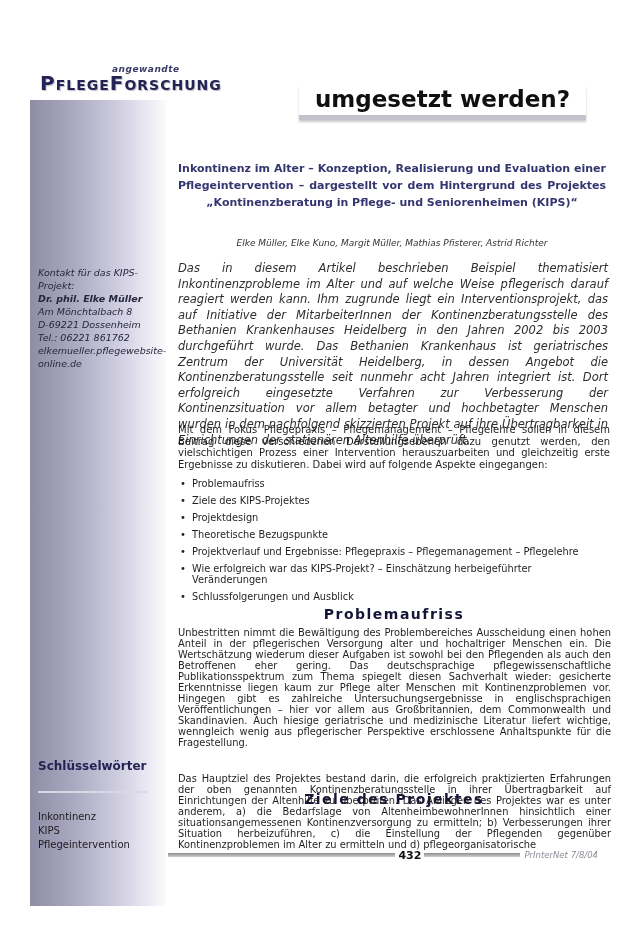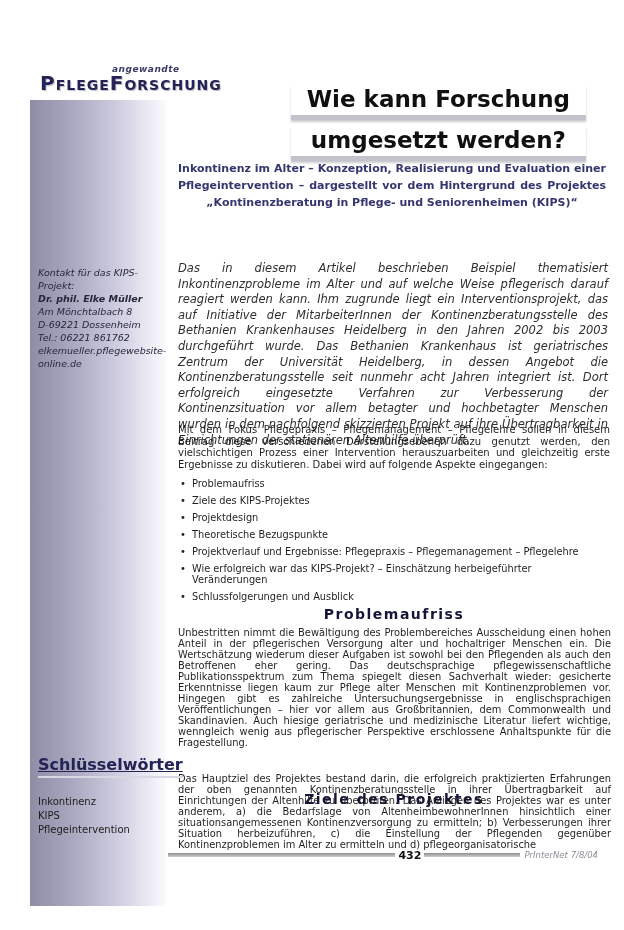--- a/index.html
+++ b/index.html
@@ -76,22 +76,22 @@
   .h-ziele  { top:755px;margin-top:36px; }
   .section-body {
     position:absolute; left:178px; width:433px;
     font-size:9.9px; line-height:11px; text-align:justify; color:#1f1f1f;
   }
   .b-problem { top:627px; }
   .b-ziele  { top:773px; }
   
   .keywords { position:absolute; left:38px; top:755px; width:120px; }
   .keywords-h {
-    font-size:16px; font-weight:bold; color:#232355;
-    padding-bottom:2px; border-bottom:2px solid #d8d7e4; display:inline-block;text-decoration:underline;
+    font-size:12px; font-weight:bold; color:#232355;
+    padding-bottom:18px; border-bottom:2px solid #d8d7e4; display:inline-block;
   }
   .keyword { display:block; font-size:10px; color:#1c1c1c; margin-top:0; }
   .keyword-list { margin-top:18px; }
   .keyword + .keyword { margin-top:3px; }
   
   .footer {
     position:absolute; left:168px; right:26px; top:849px; height:12px;
     display:flex; align-items:center;
   }
   .rule { height:4px; background:linear-gradient(to bottom,#8d8d8d,#cfcfcf); }
@@ -106,25 +106,25 @@
 <div class="page">
 
   <div class="band"></div>
 
   <div class="logo">
     <span class="logo-pre">angewandte</span>
     <span class="logo-main">PflegeForschung</span>
   </div>
 
   <div class="title-block">
-    <span class="title-line">Wie kann Forschung</span>
     <span class="title-line">umgesetzt werden?</span>
   </div>
 
   <div class="subtitle">Inkontinenz im Alter – Konzeption, Realisierung und Evaluation einer Pflegeintervention – dargestellt vor dem Hintergrund des Projektes „Kontinenzberatung in Pflege- und Seniorenheimen (KIPS)“</div>
+  <div class="authors">Elke Müller, Elke Kuno, Margit Müller, Mathias Pfisterer, Astrid Richter</div>
 
   <div class="contact">
     <span>Kontakt für das KIPS-Projekt:</span>
     <span class="c-bold">Dr. phil. Elke Müller</span>
     <span>Am Mönchtalbach 8</span>
     <span>D-69221 Dossenheim</span>
     <span>Tel.: 06221 861762</span>
     <span>elkemueller.pflegewebsite-</span>
     <span>online.de</span>
   </div>

